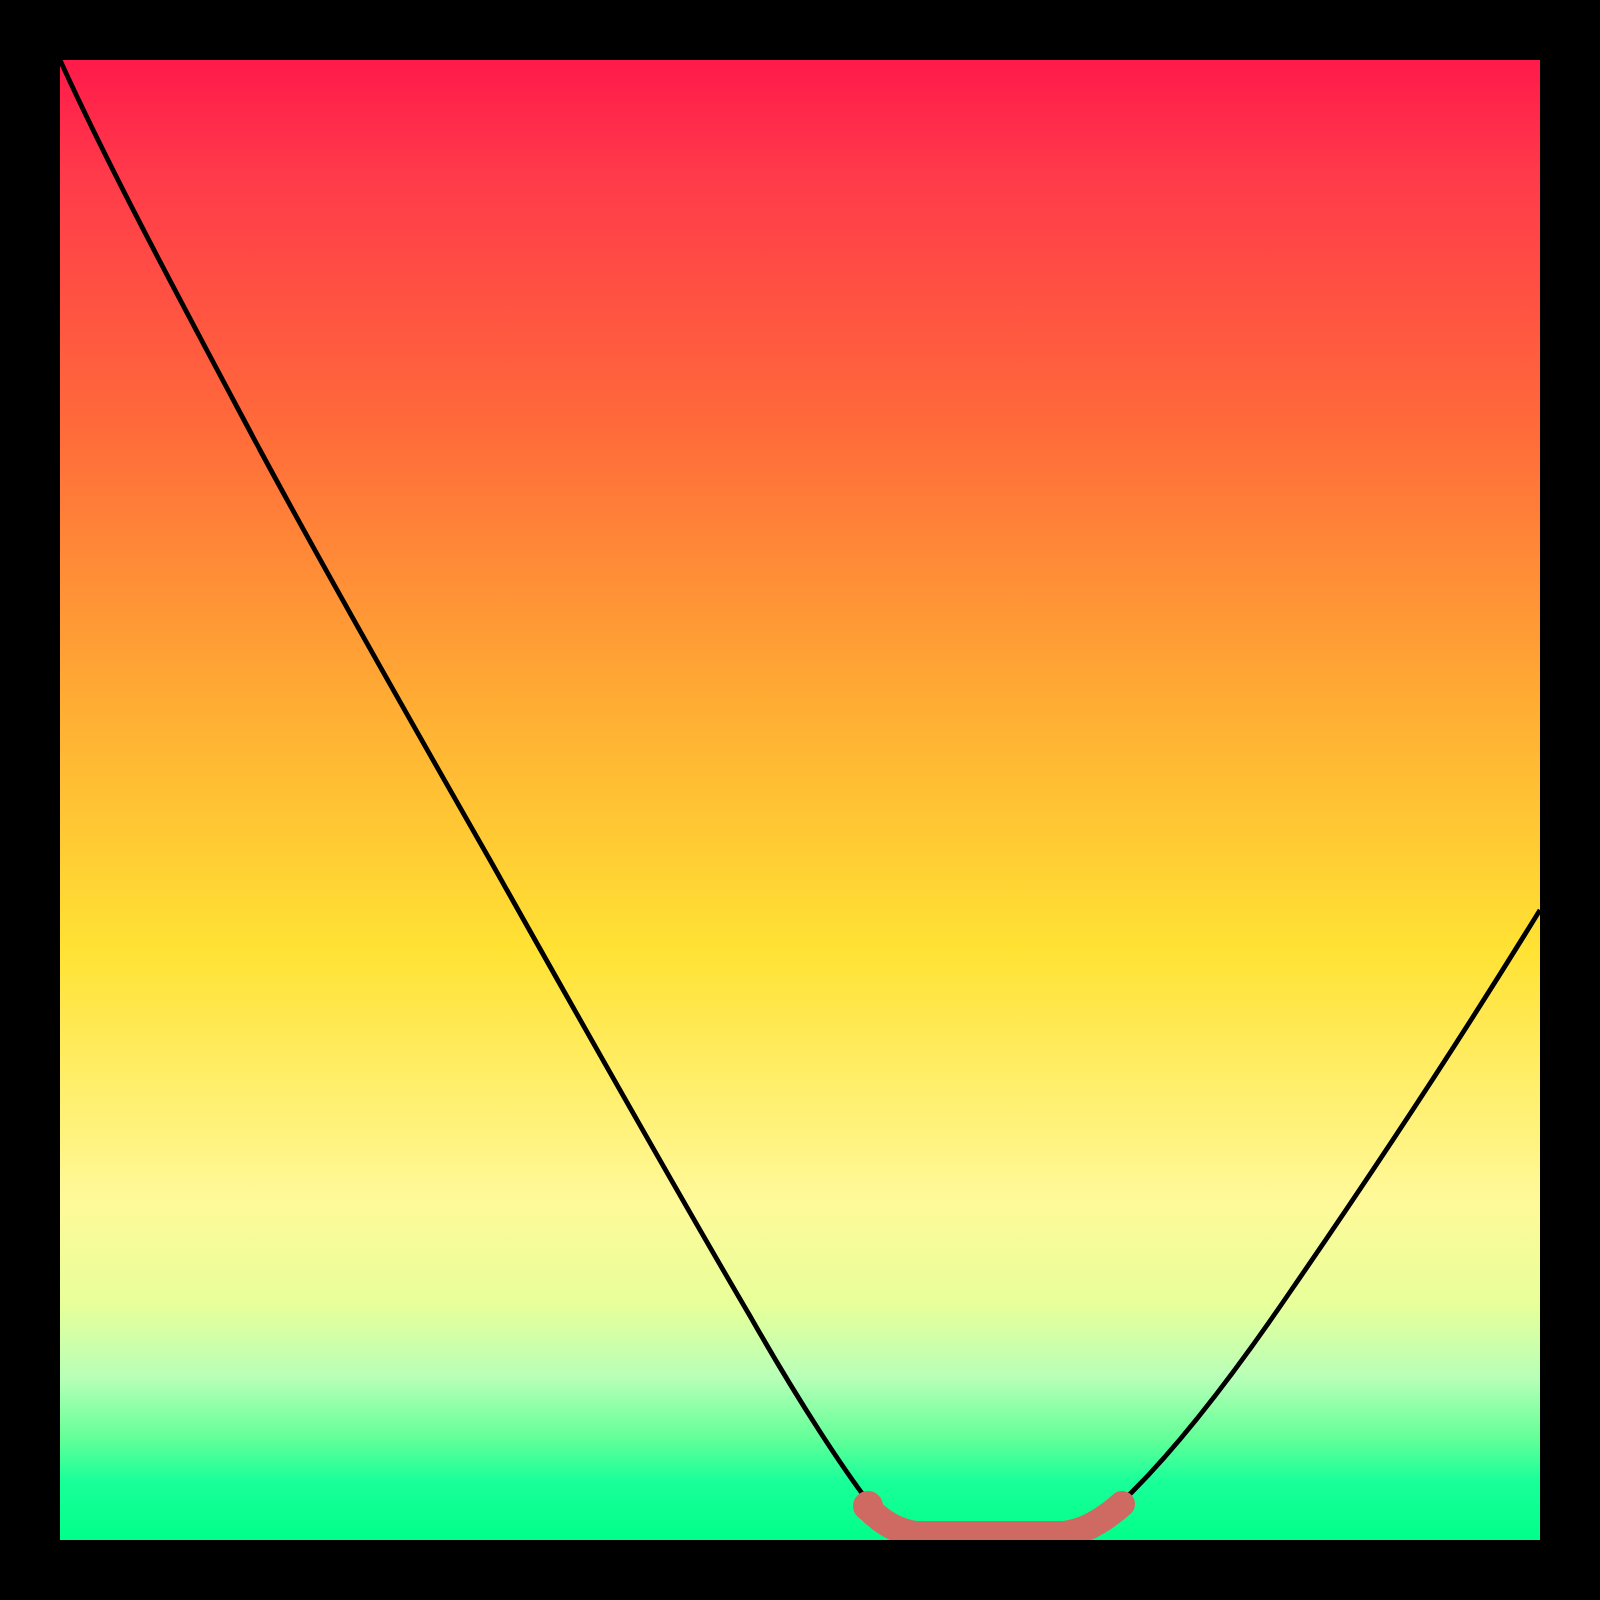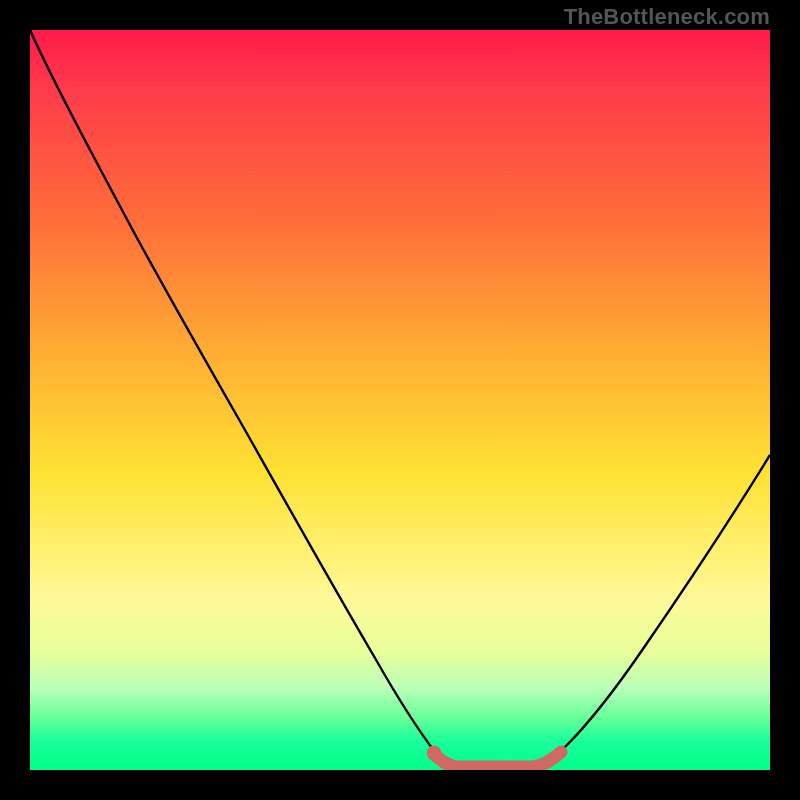--- a/index.html
+++ b/index.html
@@ -82,14 +82,13 @@
       <path fill="none" stroke="#cf6a63" stroke-width="13" stroke-linecap="round" d="
               M 405 725
               C 412 732, 420 736, 428 737
               L 502 737
               C 512 736, 522 730, 531 722
             "></path>
 
       <circle cx="404" cy="723" r="7.5" fill="#cf6a63"></circle>
     </svg>
   </div>
-  <div class="watermark">TheBottleneck.com</div>
 </div>
 
 </body></html>

